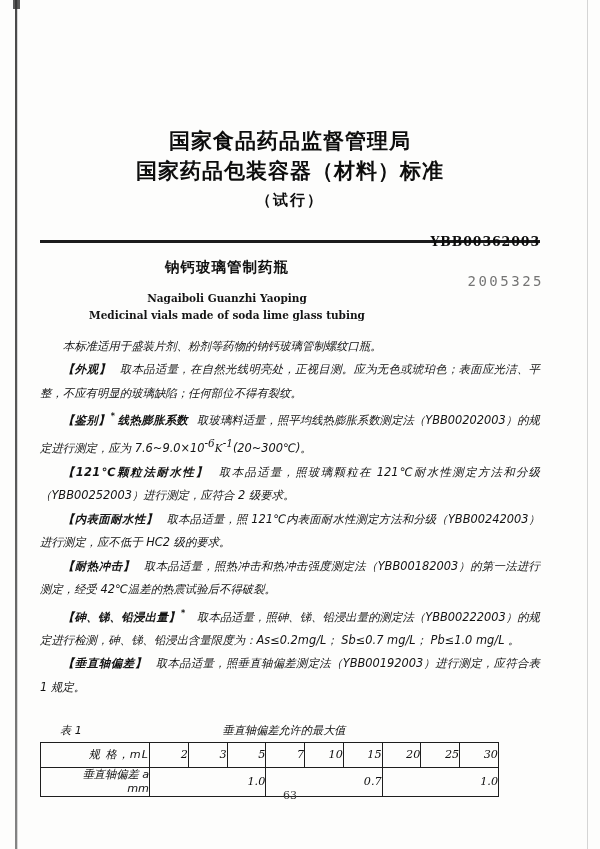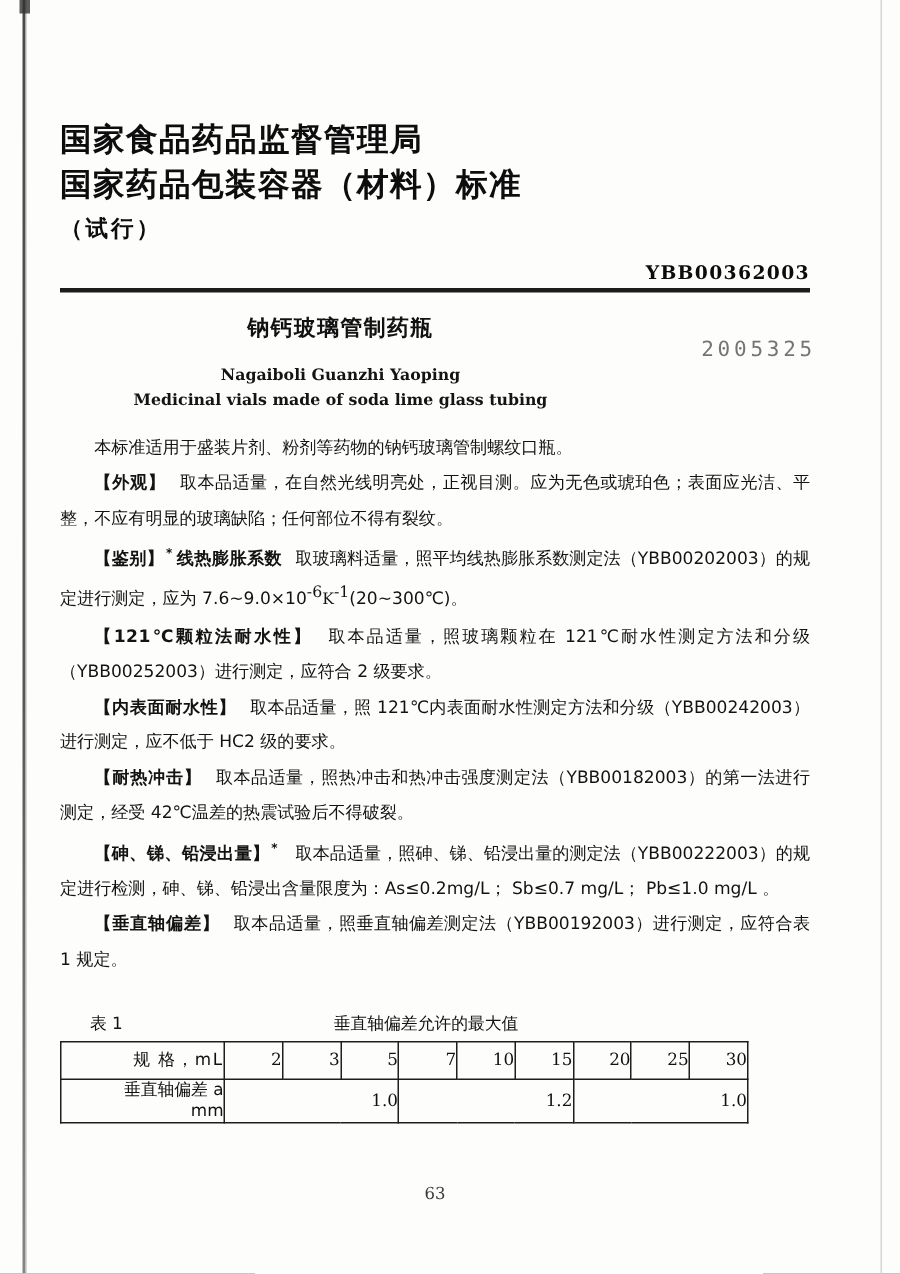--- a/index.html
+++ b/index.html
@@ -46,41 +46,43 @@
   .content {
     position: absolute;
     left: 40px;
     top: 0;
     width: 500px;
     height: 849px;
   }
 
   
   .masthead {
+    text-align: center;
     padding-top: 78px;
+    margin-top: 48px;
   }
   .mast-line {
     font-family: "DejaVu Sans", "Liberation Sans", sans-serif;
     font-weight: bold;
     color: #0d0d0d;
     letter-spacing: 1px;
   }
   .mast-1 { font-size: 21px; line-height: 30px; }
   .mast-2 { font-size: 21px; line-height: 31px; }
   .mast-3 { font-size: 15px; line-height: 26px; letter-spacing: 2px; }
 
   .code-row {
     position: relative;
     height: 20px;
     margin-top: 5px;
   }
   .doc-code {
     position: absolute;
     right: 0;
-    top: 4px;
+    top: 16px;
     font-family: "DejaVu Serif", "Liberation Serif", serif;
     font-weight: bold;
     font-size: 12.5px;
     letter-spacing: .9px;
     color: #0c0c0c;
   }
   .rule {
     height: 2.5px;
     background: #1c1c1c;
     margin-top: 2px;
@@ -131,20 +133,21 @@
     opacity: .85;
   }
 
   
   .body {
     margin-top: 14px;
     font-size: 11.4px;
     line-height: 23.5px;
     color: #131313;
     text-align: justify;
+    font-style: italic;
   }
   .para {
     margin: 0;
     text-indent: 2em;
   }
   .hd {
     font-weight: bold;
     letter-spacing: .3px;
   }
   .sup {
@@ -307,21 +310,21 @@
             <td class="num">20</td>
             <td class="num">25</td>
             <td class="num">30</td>
           </tr>
           <tr>
             <td class="rowhead2">
               <span class="rh-l1">垂直轴偏差 a</span>
               <span class="rh-l2">mm</span>
             </td>
             <td class="val" colspan="3">1.0</td>
-            <td class="val" colspan="3">1.2</td>
+            <td class="val" colspan="3">0.7</td>
             <td class="val" colspan="3">1.0</td>
           </tr>
         </tbody>
       </table>
 
     </div>
 
     <div class="folio">63</div>
 
   </div>

